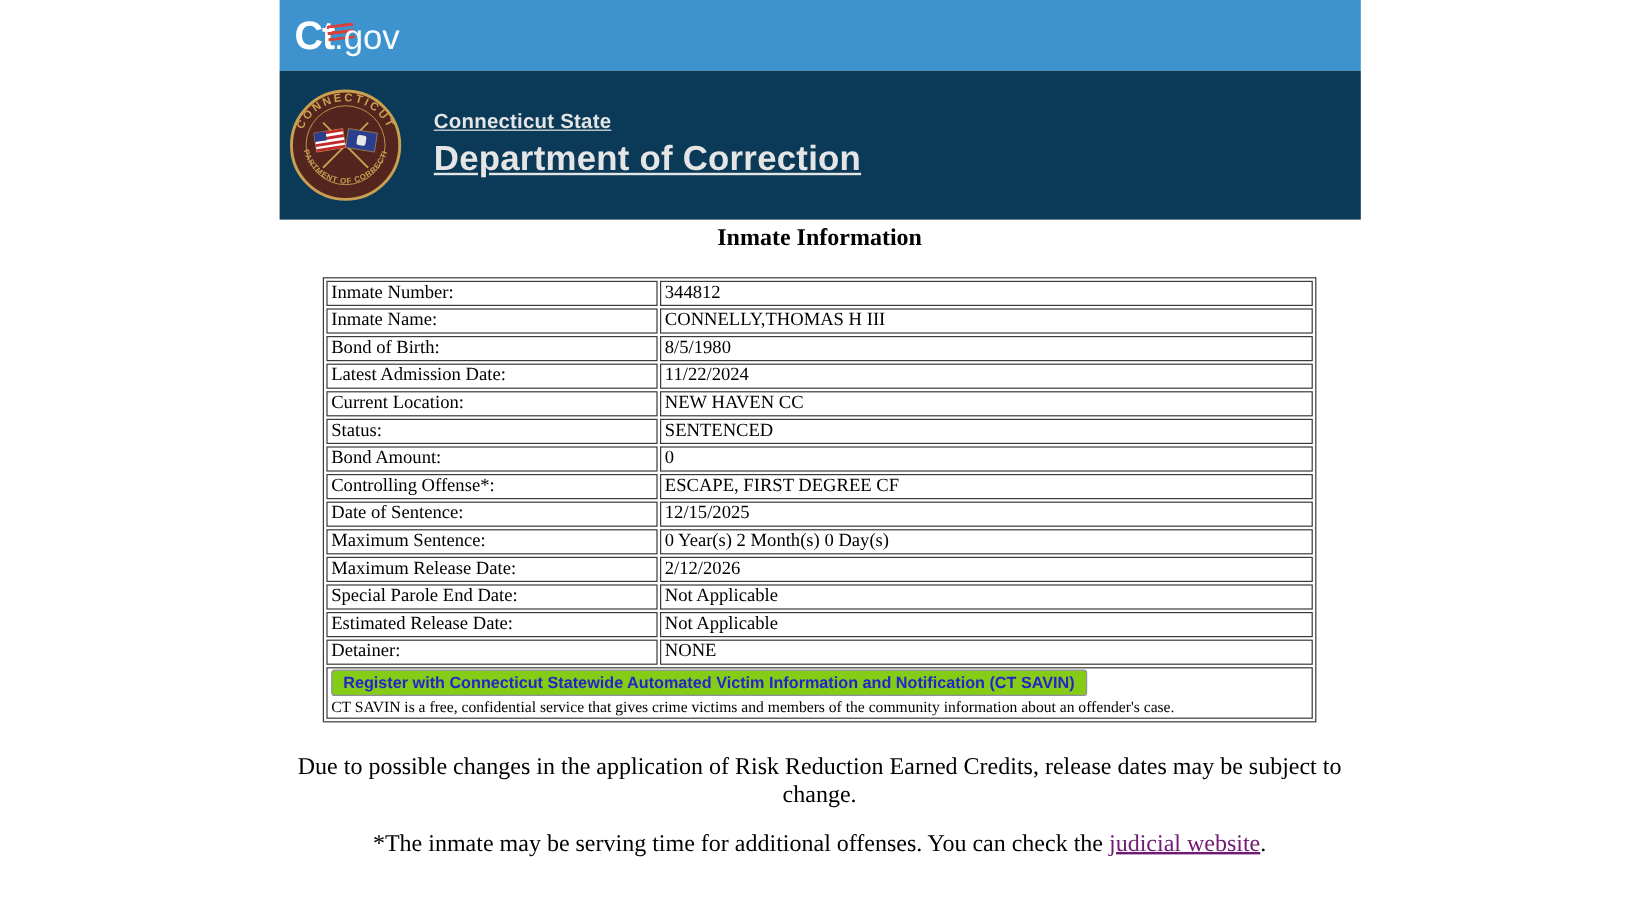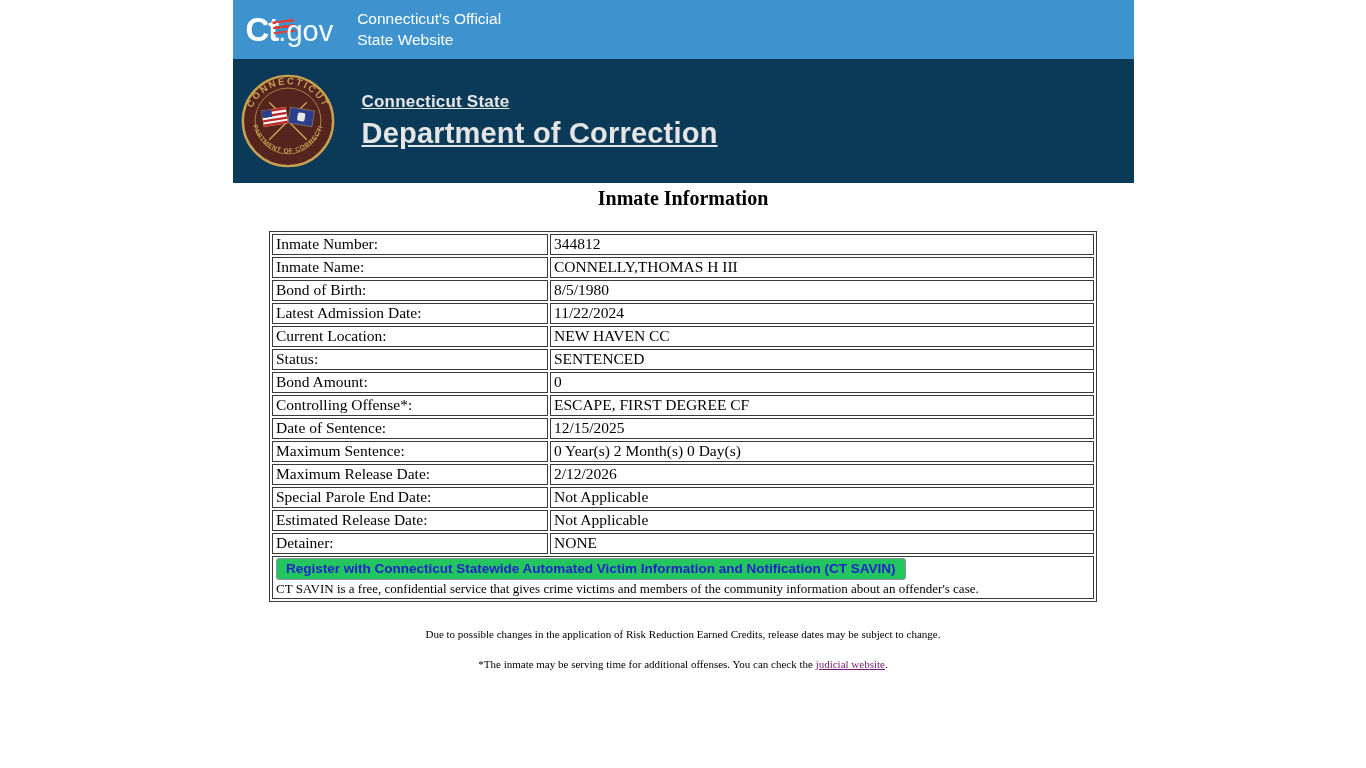--- a/index.html
+++ b/index.html
@@ -81,48 +81,44 @@
     white-space: nowrap;
   }
   td.lbl { width: 276px; }
   td.savin-cell { padding: 2px 3px 2px 3px; white-space: normal; }
   .savin-btn {
     display: block;
     font-family: "Liberation Sans", sans-serif;
     font-weight: bold;
     font-size: 13.5px;
     color: #2424c8;
-    background: #22c55e;
+    background: #84cc16;
     border: 1px solid #8f8f9d;
     border-radius: 3px;
     padding: 2px 9px 3px 9px;
     margin: 1px 0 2px 0;
     cursor: pointer;
   }
   .savin-desc { font-size: 13px; line-height: 1.15; }
 
-  .notice { text-align: center; font-size: 11px; margin: 0; }
+  .notice { text-align: center; font-size: 20px; margin: 0; }
   .notice-1 { margin-top: 26px; }
   .notice-2 { margin-top: 18px; }
   .judicial-link { color: #701a75; text-decoration: underline; cursor: pointer; }
 </style>
 </head>
 <body>
 
 <div class="band">
 
   <header class="topbar">
     <div class="ctgov-logo">
       <span class="ctgov-ct">Ct</span>
       <span class="ctgov-stripes"></span>
       <span class="ctgov-gov">.gov</span>
-    </div>
-    <div class="topbar-tagline">
-      <div>Connecticut's Official</div>
-      <div>State Website</div>
     </div>
   </header>
 
   <div class="navband">
     <svg class="seal" viewBox="0 0 100 100">
       <circle cx="50" cy="50" r="48" fill="#54241e" stroke="#c8a050" stroke-width="2.6"></circle>
       <circle cx="50" cy="50" r="35" fill="none" stroke="#c8a050" stroke-width="0.8"></circle>
       <defs>
         <path id="arcTop" d="M 9,52 A 41,41 0 0 1 91,52"></path>
         <path id="arcBottom" d="M 13,56 A 38.5,38.5 0 0 0 87,56"></path>

